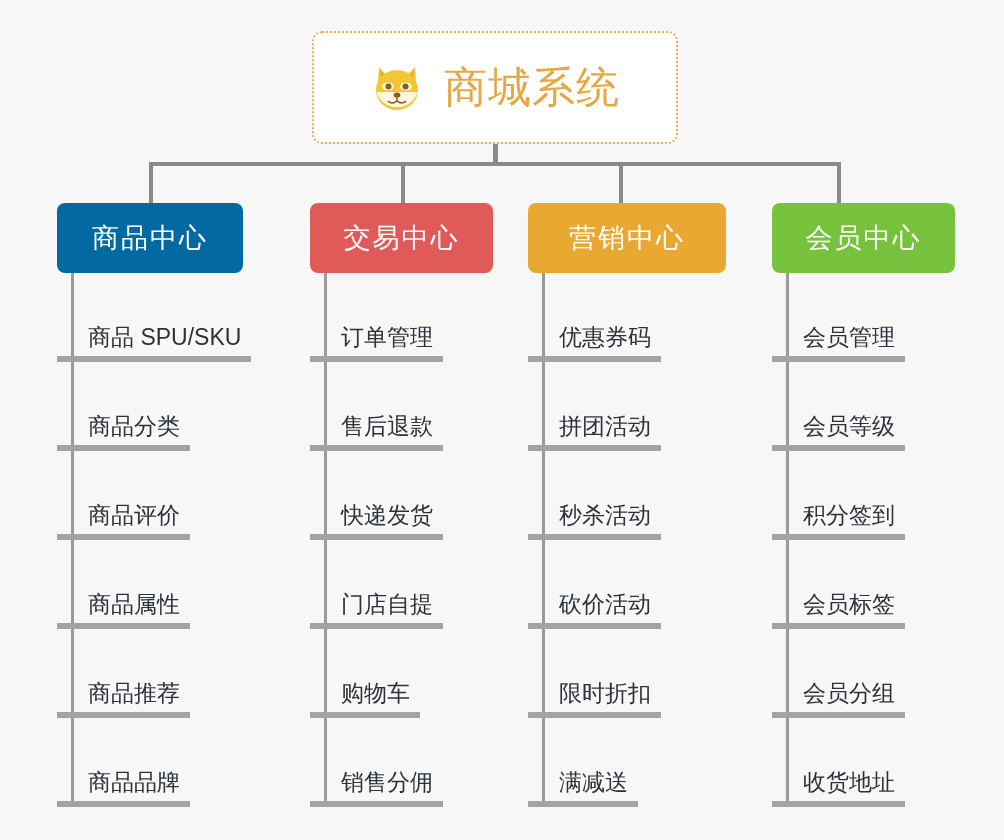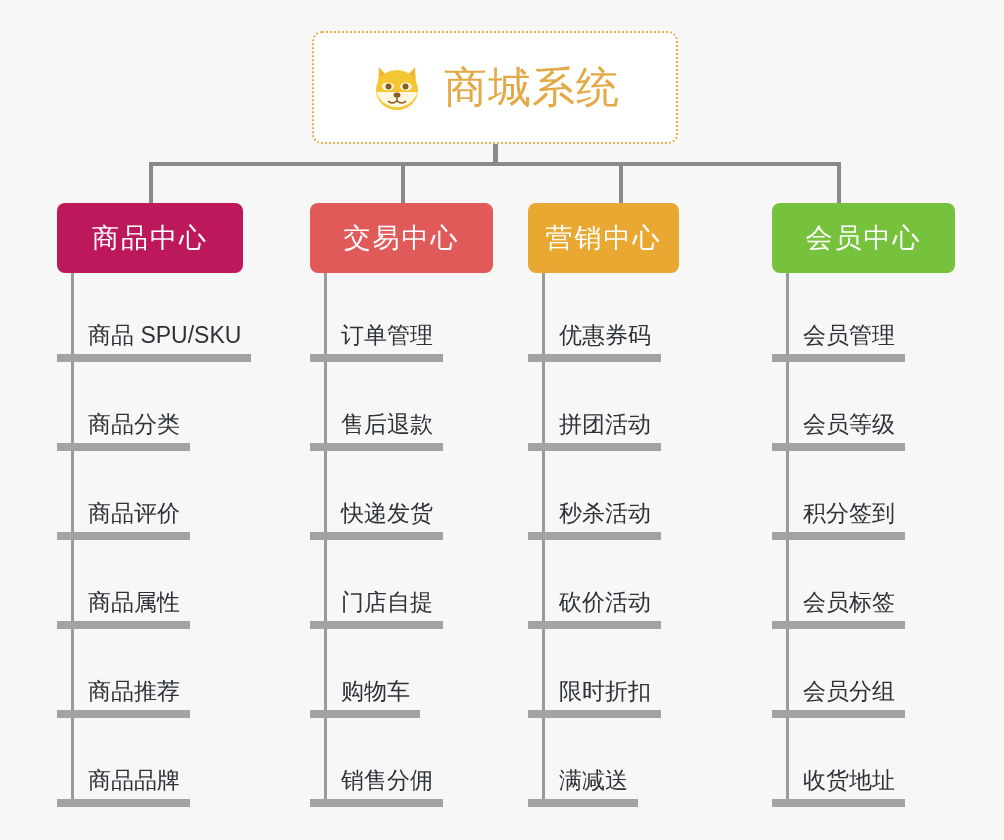--- a/index.html
+++ b/index.html
@@ -92,21 +92,21 @@
   }
   .leaf {
     position: relative;
     height: 89px;
     display: flex;
     align-items: flex-end;
   }
   .leaf-inner {
     display: inline-block;
     padding: 0 10px 6px 31px;
-    border-bottom: 8px solid #a3a3a3;
+    border-bottom: 6px solid #a3a3a3;
     font-size: 23px;
     line-height: 1.1;
     color: #2d3238;
     white-space: nowrap;
   }
 </style>
 </head>
 <body>
 
 <div class="canvas">
@@ -134,21 +134,21 @@
   </div>
 
   <div class="line line-v" style="left:493px; top:144px; width:5px; height:22px;"></div>
   <div class="line line-h" style="left:150px; top:162px; width:690px;"></div>
   <div class="line line-v" style="left:149px; top:162px; height:43px;"></div>
   <div class="line line-v" style="left:401px; top:162px; height:43px;"></div>
   <div class="line line-v" style="left:619px; top:162px; height:43px;"></div>
   <div class="line line-v" style="left:837px; top:162px; height:43px;"></div>
 
   <div class="column" style="left:57px; width:186px;">
-    <div class="cat-header" style="width:186px; background:#be185d;justify-content:center;">
+    <div class="cat-header" style="width:186px; background:#0369a1;justify-content:center;">
       <span>商品中心</span>
     </div>
     <div class="spine" style="left:14px; top:70px; height:533px;"></div>
     <div class="leaves">
       <div class="leaf">
           <span class="leaf-inner">商品 SPU/SKU</span>
         </div>
       <div class="leaf">
           <span class="leaf-inner">商品分类</span>
         </div>
@@ -188,21 +188,21 @@
       <div class="leaf">
           <span class="leaf-inner">购物车</span>
         </div>
       <div class="leaf">
           <span class="leaf-inner">销售分佣</span>
         </div>
     </div>
   </div>
 
   <div class="column" style="left:528px; width:183px;">
-    <div class="cat-header" style="width:151px; background:#e8a832;">
+    <div class="cat-header" style="width:198px; background:#e8a832;">
       <span>营销中心</span>
     </div>
     <div class="spine" style="left:14px; top:70px; height:533px;"></div>
     <div class="leaves">
       <div class="leaf">
           <span class="leaf-inner">优惠券码</span>
         </div>
       <div class="leaf">
           <span class="leaf-inner">拼团活动</span>
         </div>

